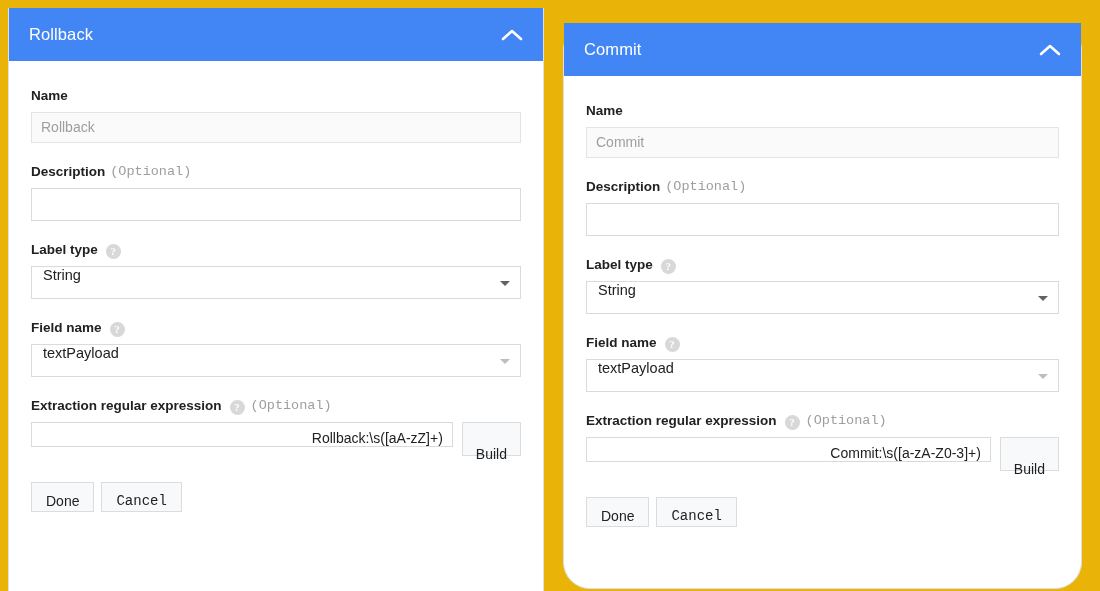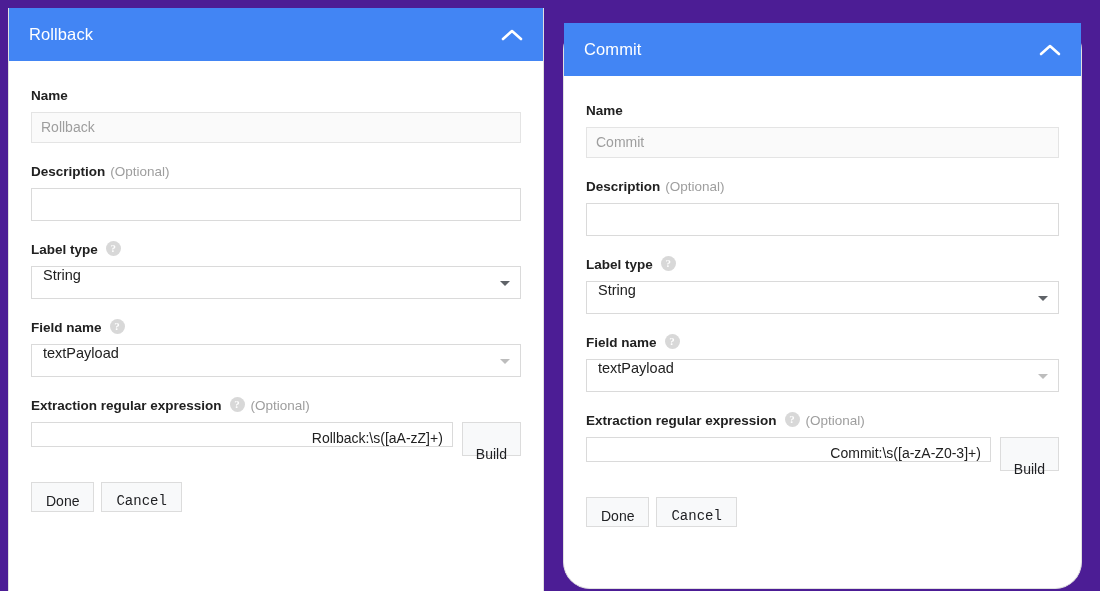--- a/index.html
+++ b/index.html
@@ -7,21 +7,21 @@
     margin: 0; padding: 0;
     width: 1100px; height: 591px;
     background: #ffffff;
     font-family: "Liberation Sans", sans-serif;
     -webkit-font-smoothing: antialiased;
   }
   .stage {
     position: relative;
     width: 1100px;
     height: 591px;
-    background: #4c1d95;
+    background: #eab308;
     overflow: hidden;
   }
 
   
   .card {
     position: absolute;
     background: #ffffff;
     border: 1px solid #e0e0e0;
     border-top: none;
   }
@@ -54,28 +54,29 @@
 
   
   .field { margin-bottom: 20px; }
   .field.tight { margin-bottom: 25px; }
 
   .field-label {
     font-size: 13.5px;
     font-weight: bold;
     color: #212121;
     display: flex;
-    align-items: flex-start;
+    align-items: flex-end;
     margin-bottom: 7px;
     line-height: 18px;
   }
   .label-optional {
     font-weight: normal;
     color: #9e9e9e;
     margin-left: 5px;
+    font-family: Liberation Mono, monospace;
   }
 
   .help-icon {
     display: inline-flex;
     align-items: center;
     justify-content: center;
     width: 15px; height: 15px;
     margin-left: 8px;
     margin-right: 1px;
     border-radius: 50%;

